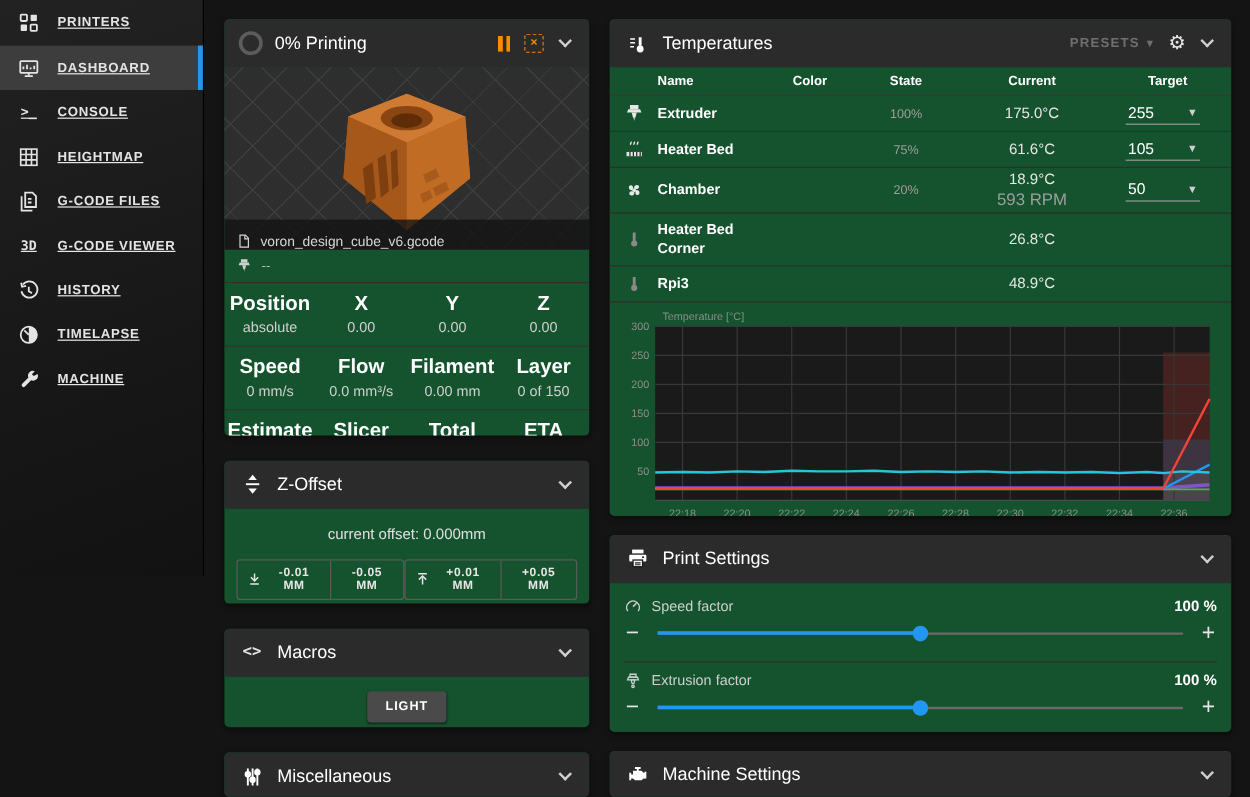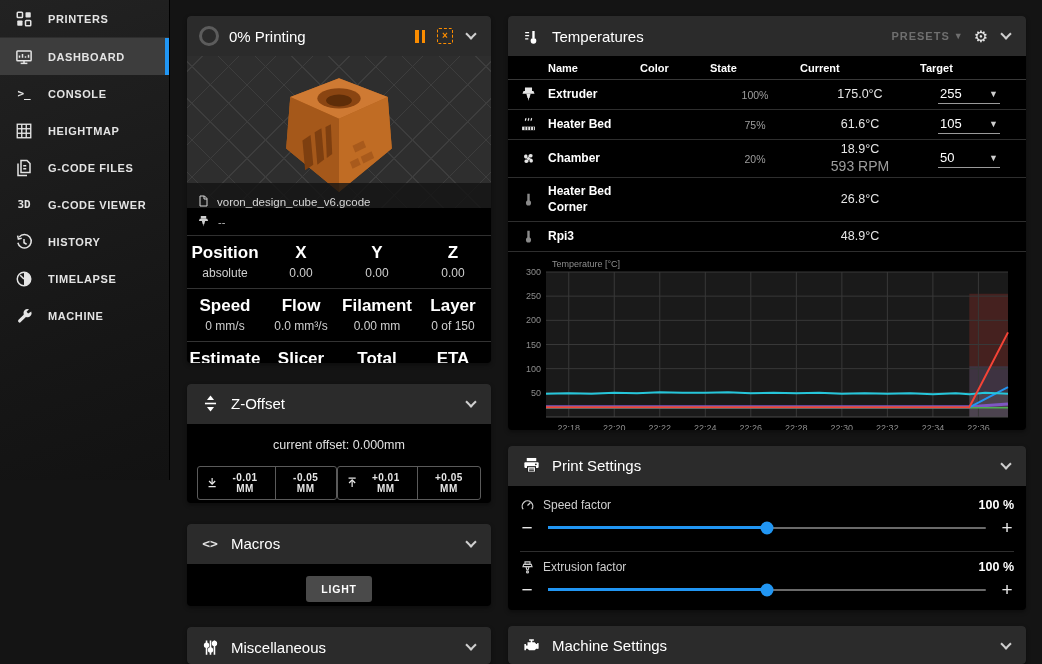--- a/index.html
+++ b/index.html
@@ -2,36 +2,36 @@
 <html><head>
 <meta charset="utf-8">
 <style>
   * { margin:0; padding:0; box-sizing:border-box; }
   html,body { width:1042px; height:664px; background:#141414; overflow:hidden;
     font-family:"Liberation Sans", sans-serif; color:#e8e8e8; }
   .app { display:flex; width:1042px; height:664px; }
 
   
   .sidebar { width:170px; height:480px; background:#1d1d1d; flex:none;
-    background-image:linear-gradient(160deg,#222 0%,#1b1b1b 40%,#161616 70%,#121212 100%); border-right:1px solid #000;}
+    background-image:linear-gradient(160deg,#222 0%,#1b1b1b 40%,#161616 70%,#121212 100%); border-right:1px solid #000;text-decoration:underline;}
   .nav-item { display:flex; align-items:center; gap:14px; height:37px; padding:0 12px 0 14px;
     cursor:pointer; }
   .nav-item .lbl { font-size:11px; font-weight:bold; letter-spacing:.6px; color:#e4e4e4; }
   .nav-item.active { background:#3d3d3d; border-right:4px solid #2196f3; }
   .nav-divider { height:1px; background:#000; border-bottom:1px solid #2e2e2e; }
   .nicon { width:20px; height:20px; flex:none; display:flex; align-items:center; justify-content:center; }
   .nicon svg { width:18px; height:18px; }
   .txticon { font-size:11px; font-weight:bold; color:#e4e4e4; font-family:"DejaVu Sans Mono",monospace; }
 
   
   .main { flex:1; display:flex; gap:17px; padding:16px 16px 0 17px; }
   .col-mid { width:304px; flex:none; display:flex; flex-direction:column; gap:21px; }
   .col-right { width:518px; flex:none; display:flex; flex-direction:column; gap:16px; }
 
-  .card { background:#000000; border-radius:4px; overflow:hidden; box-shadow:0 2px 4px rgba(0,0,0,.4); }
+  .card { background:#14532d; border-radius:4px; overflow:hidden; box-shadow:0 2px 4px rgba(0,0,0,.4); }
   .card-header { height:40px; background:#2b2b2b; display:flex; align-items:center; gap:10px; padding:0 12px; }
   .card-title { font-size:15px; color:#fff; flex:none; }
   .hspacer { flex:1; }
   .hicon { width:22px; height:22px; display:flex; align-items:center; justify-content:center; flex:none; }
   .hicon svg { width:19px; height:19px; }
   .chev { width:8px; height:8px; border-right:2px solid #d0d0d0; border-bottom:2px solid #d0d0d0;
     transform:rotate(45deg); margin:-4px 4px 0 4px; cursor:pointer; }
 
   
   .ring { width:20px; height:20px; border-radius:50%; border:3px solid #5c5c5c; flex:none; }
@@ -71,21 +71,21 @@
     font-size:10.5px; font-weight:bold; letter-spacing:.8px; cursor:pointer; box-shadow:0 1px 2px rgba(0,0,0,.5); }
 
   
   .presets { display:flex; align-items:center; gap:4px; color:#6f6f6f; font-size:11px; font-weight:bold;
     letter-spacing:1px; cursor:pointer; }
   .presets .car { font-size:9px; color:#6f6f6f; }
   .gear { color:#e6e6e6; font-size:16px; cursor:pointer; }
   .trow { display:grid; grid-template-columns:40px 92px 70px 90px 120px 106px; align-items:center;
     border-bottom:1px solid #2e2e2e; min-height:30px; padding:2px 0; }
   .trow.head { min-height:24px; border-bottom:1px solid #383838; }
-  .th { font-size:11px; font-weight:bold; color:#fff; text-align:left; }
+  .th { font-size:11px; font-weight:bold; color:#fff; text-align:center; }
   .th.tname { text-align:left; }
   .tcell-icon { display:flex; justify-content:center; }
   .tcell-icon svg { width:17px; height:17px; }
   .tname-v { font-size:12px; font-weight:bold; color:#fff; line-height:1.3; }
   .dot { width:9px; height:9px; border-radius:50%; margin:0 auto; cursor:pointer; }
   .tstate { font-size:10.5px; color:#9e9e9e; text-align:center; }
   .tcur { font-size:12.5px; color:#e6e6e6; text-align:center; line-height:1.25; }
   .tcur .sub { font-size:14px; color:#9e9e9e; }
   .tsel { width:62px; margin-left:18px; border-bottom:1px solid #9a9a9a; display:flex; align-items:center;
     justify-content:space-between; padding:1px 2px 2px 2px; cursor:pointer; }

